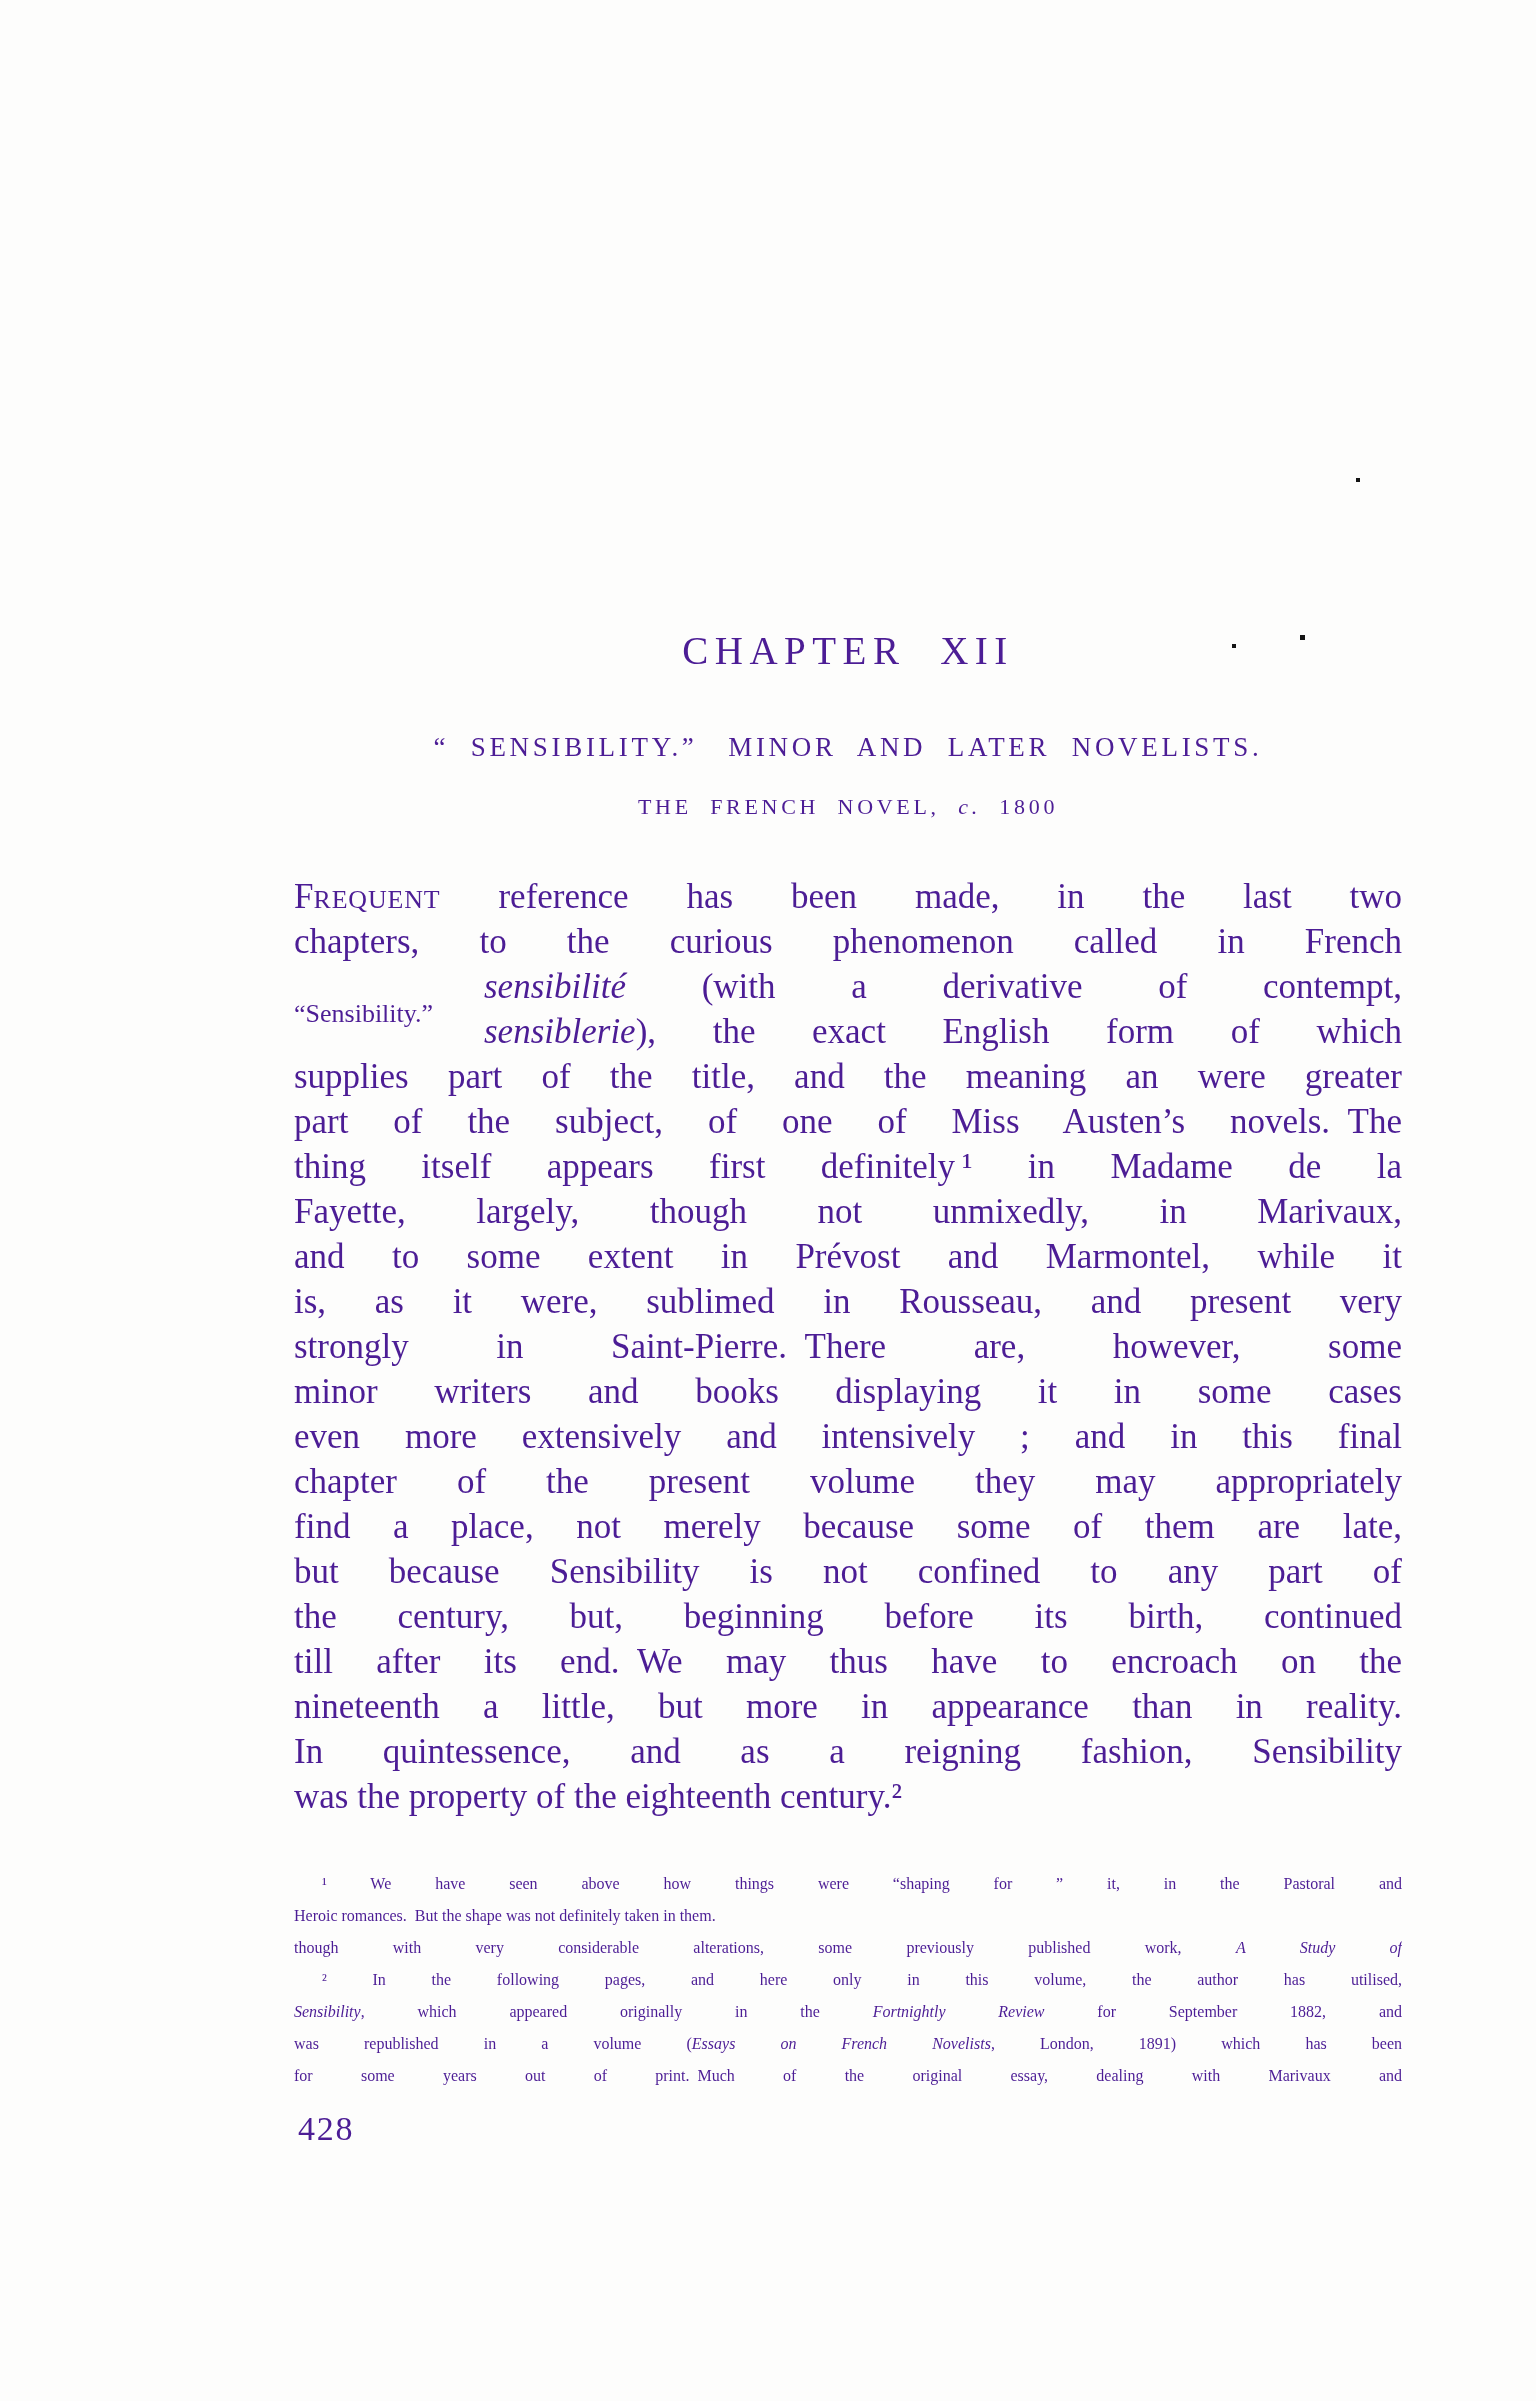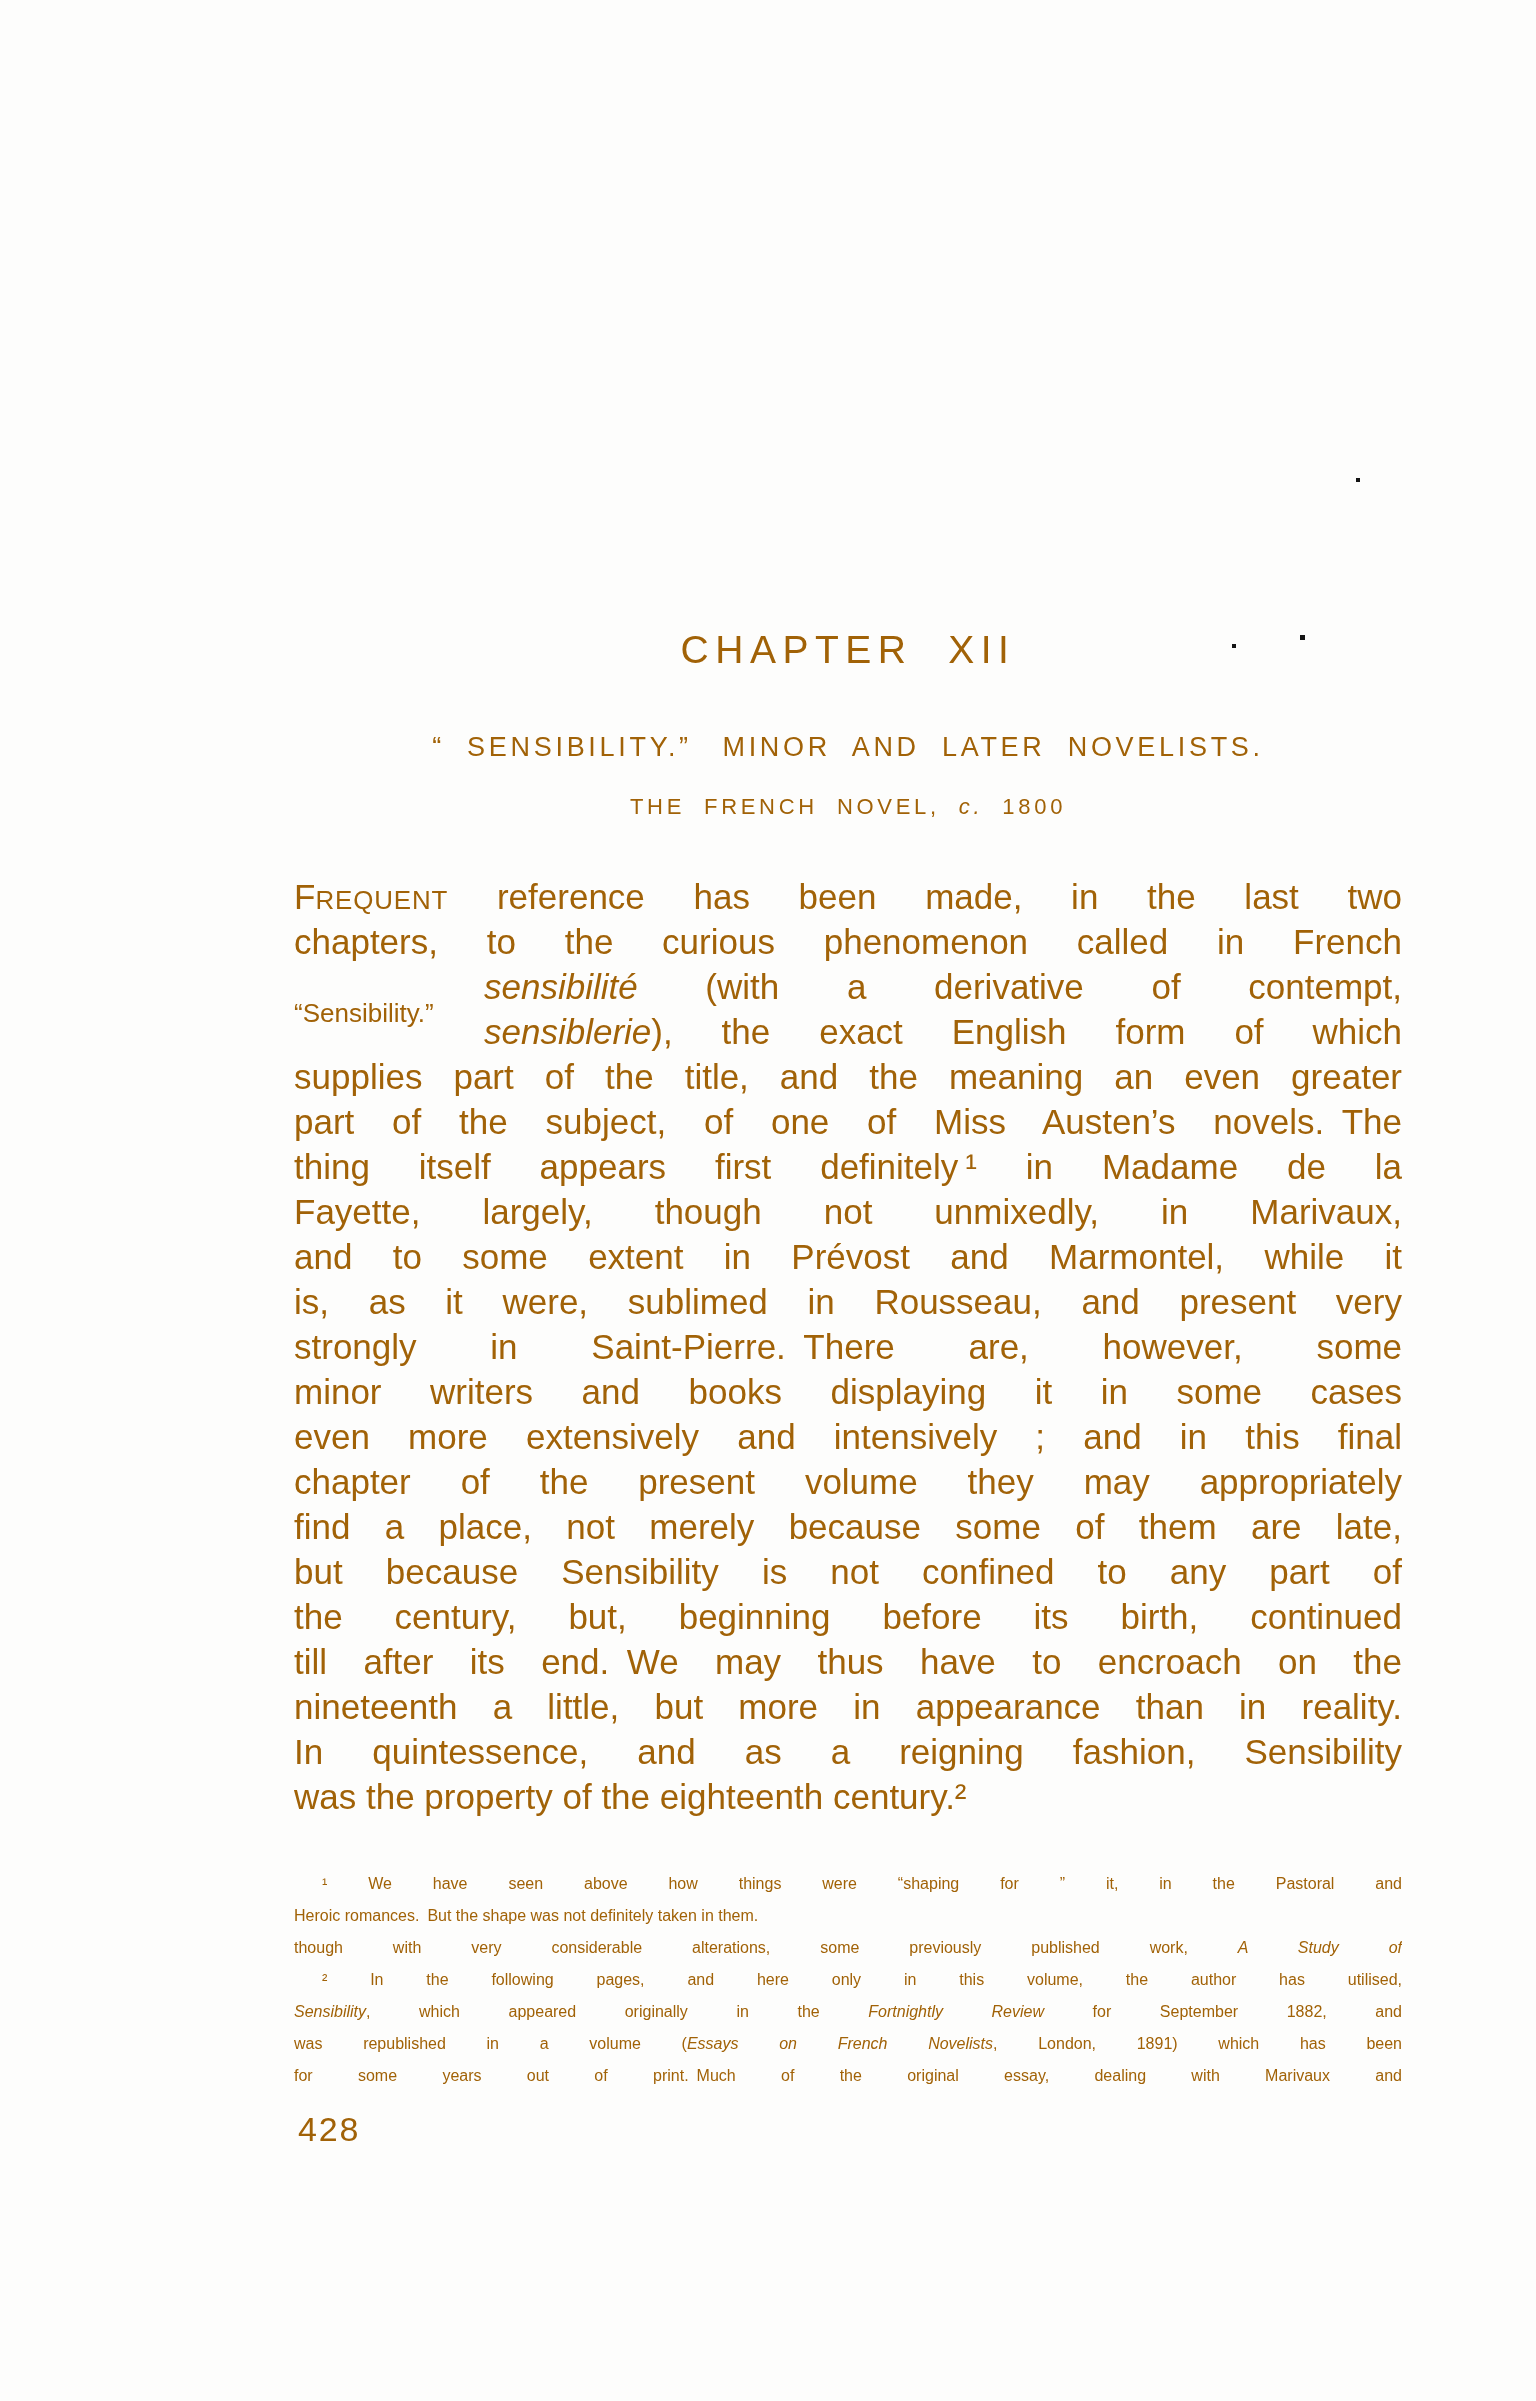--- a/index.html
+++ b/index.html
@@ -5,22 +5,22 @@
   html, body {
     margin: 0;
     padding: 0;
     background: #ffffff;
   }
   .page {
     position: relative;
     width: 1537px;
     height: 2401px;
     background: #fdfdfc;
-    color: #a16207;
-    font-family: Liberation Sans, sans-serif;
+    color: #4c1d95;
+    font-family: Liberation Serif, serif;
     overflow: hidden;
   }
   .chapter {
     position: absolute;
     left: 294px;
     top: 628px;
     width: 1108px;
     margin: 0;
     text-align: center;
     font-size: 39px;
@@ -125,21 +125,21 @@
 
   <div class="sub2"><span>THE FRENCH NOVEL, </span><span class="i">c.</span><span> 1800</span></div>
 
   <div class="body-block">
     <div class="margin-note">“Sensibility.”</div>
     <div>
         <div class="tline just"><span>F</span><span class="sc">REQUENT</span><span> reference has been made, in the last two</span></div>
         <div class="tline just"><span>chapters, to the curious phenomenon called in French</span></div>
         <div class="tline just ind"><span class="i">sensibilité</span><span> (with a derivative of contempt,</span></div>
         <div class="tline just ind"><span class="i">sensiblerie</span><span>), the exact English form of which</span></div>
-        <div class="tline just"><span>supplies part of the title, and the meaning an even greater</span></div>
+        <div class="tline just"><span>supplies part of the title, and the meaning an were greater</span></div>
         <div class="tline just"><span>part of the subject, of one of Miss Austen’s novels. The</span></div>
         <div class="tline just"><span>thing itself appears first definitely ¹ in Madame de la</span></div>
         <div class="tline just"><span>Fayette, largely, though not unmixedly, in Marivaux,</span></div>
         <div class="tline just"><span>and to some extent in Prévost and Marmontel, while it</span></div>
         <div class="tline just"><span>is, as it were, sublimed in Rousseau, and present very</span></div>
         <div class="tline just"><span>strongly in Saint-Pierre. There are, however, some</span></div>
         <div class="tline just"><span>minor writers and books displaying it in some cases</span></div>
         <div class="tline just"><span>even more extensively and intensively ; and in this final</span></div>
         <div class="tline just"><span>chapter of the present volume they may appropriately</span></div>
         <div class="tline just"><span>find a place, not merely because some of them are late,</span></div>

